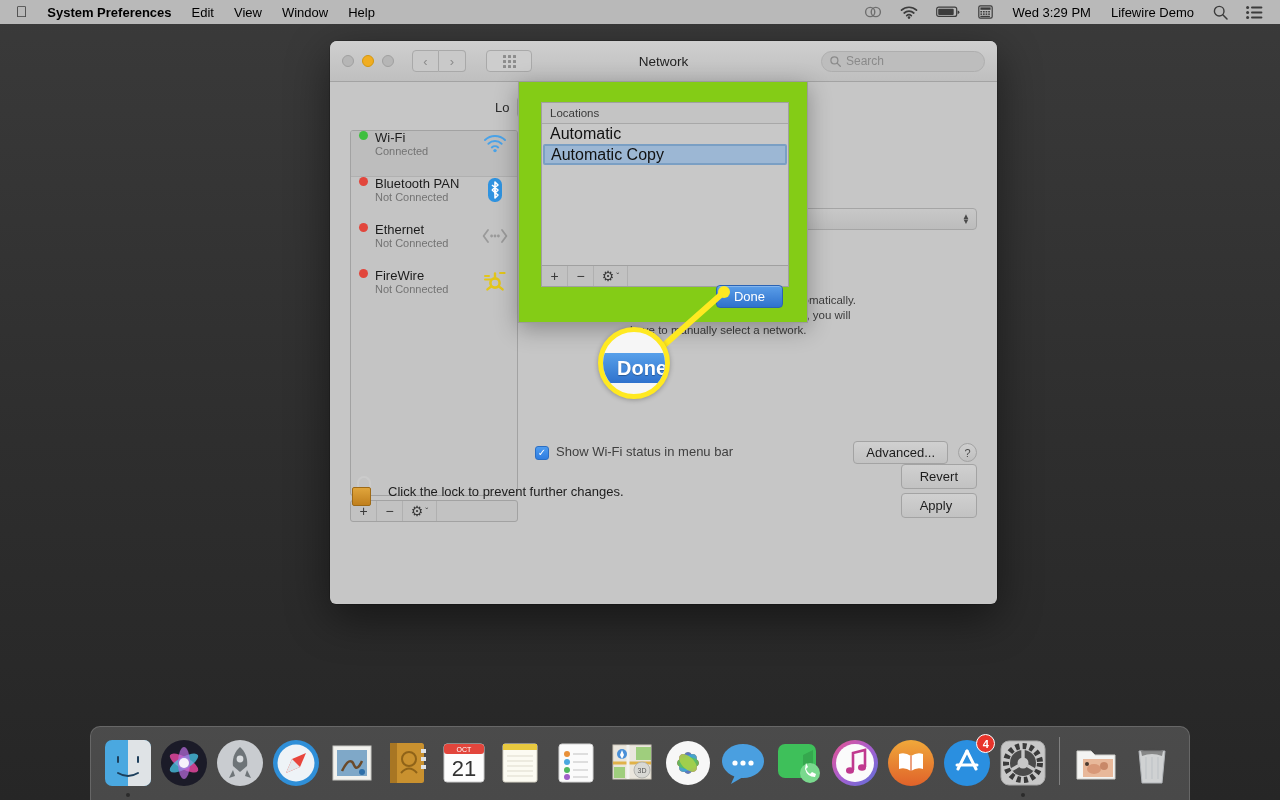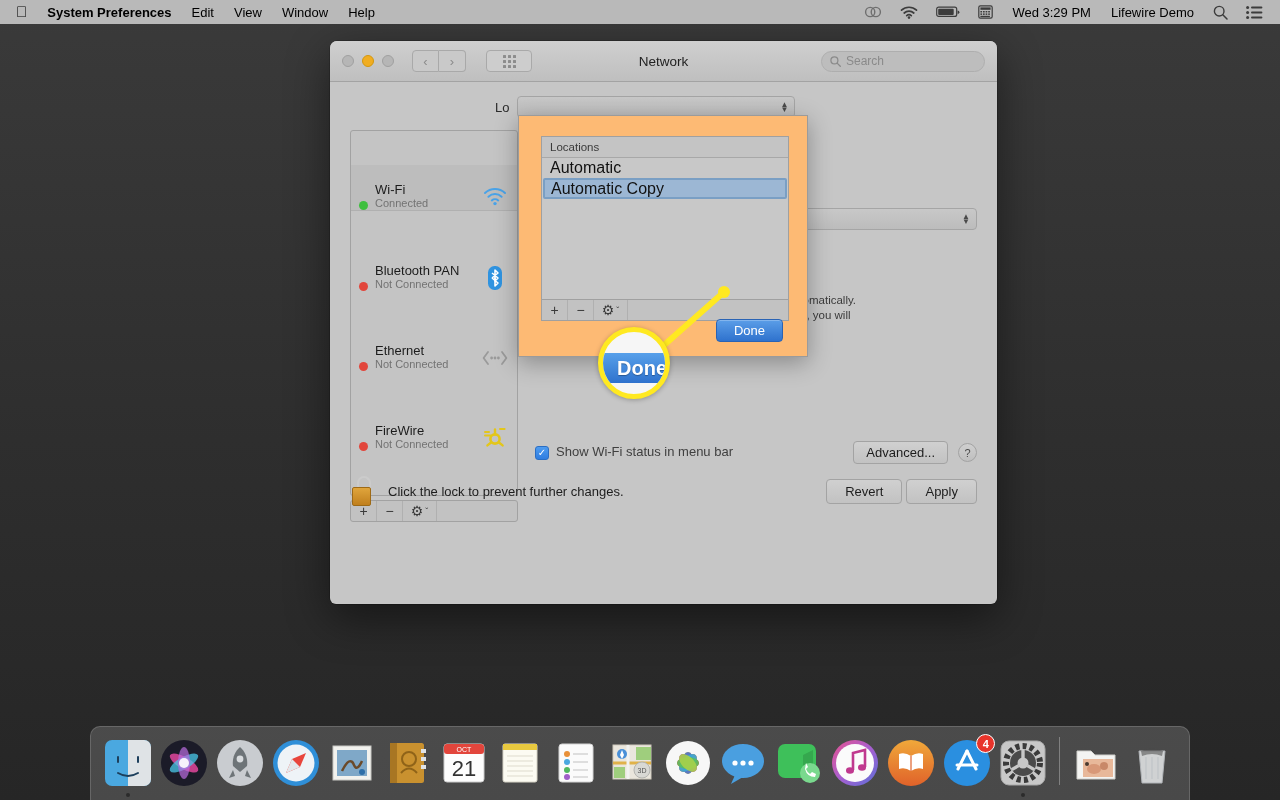--- a/index.html
+++ b/index.html
@@ -102,23 +102,22 @@
 
   .content-cols { display:flex; gap:14px; }
 
   
   #services {
     width:168px; height:366px; background:#c4c4c4;
     border:1px solid #a2a2a2; border-radius:3px;
     overflow:hidden;
   }
   .svc {
-    height:46px; display:flex; align-items:flex-end; padding:0 9px 0 8px;
+    height:46px; display:flex; align-items:flex-start; padding:0 9px 0 8px;
     position:relative;
-    margin-top:34px;
   }
   .svc.selected { background:#bdbdbd; border-bottom:1px solid #b0b0b0; }
   .svc-dot { width:9px; height:9px; border-radius:50%; flex:0 0 9px; margin-right:7px; }
   .svc-text { flex:1; }
   .svc-name { font-size:13px; color:#1c1c1c; line-height:14px; }
   .svc-stat { font-size:11px; color:#737373; line-height:13px; }
   .svc-icon { width:26px; height:26px; display:flex; align-items:center; justify-content:center; }
   #svc-toolbar {
     width:168px; height:22px; margin-top:4px;
     background:#c2c2c2; border:1px solid #a2a2a2; border-radius:3px;
@@ -188,31 +187,30 @@
     position:absolute; left:7px; top:0; width:14px; height:13px;
     border:2.5px solid #cbcbcb; border-bottom:none;
     border-radius:7px 7px 0 0;
   }
   .lock-body {
     position:absolute; left:2px; top:11px; width:19px; height:19px;
     background:linear-gradient(180deg,#e0a53c,#c07f1d);
     border:1px solid #9e6a16; border-radius:2px;
   }
   #lock-text { font-size:13px; color:#1d1d1d; }
-  #lock-btns { margin-left:auto; display:flex; gap:4px; }
+  #lock-btns { margin-left:auto; display:flex; gap:4px;flex-direction:column; }
   .btn-wide { padding:4px 18px; }
 
   
   #locations-sheet {
     position:absolute; left:188px; top:40px; width:290px; height:242px;
-    background:#fdba74;
+    background:#84cc16;
     border:1px solid #9b9b9b;
     box-shadow:0 6px 22px rgba(0,0,0,0.30);
     z-index:40;
-    margin-top:34px;
   }
   #loc-list-wrap {
     position:absolute; left:22px; top:20px; width:248px; height:164px;
     background:#c8c8c8; border:1px solid #a0a0a0;
   }
   #loc-header {
     height:21px; background:#c4c4c4; border-bottom:1px solid #a8a8a8;
     display:flex; align-items:center; padding:0 8px;
     font-size:11.5px; color:#3a3a3a;
   }

